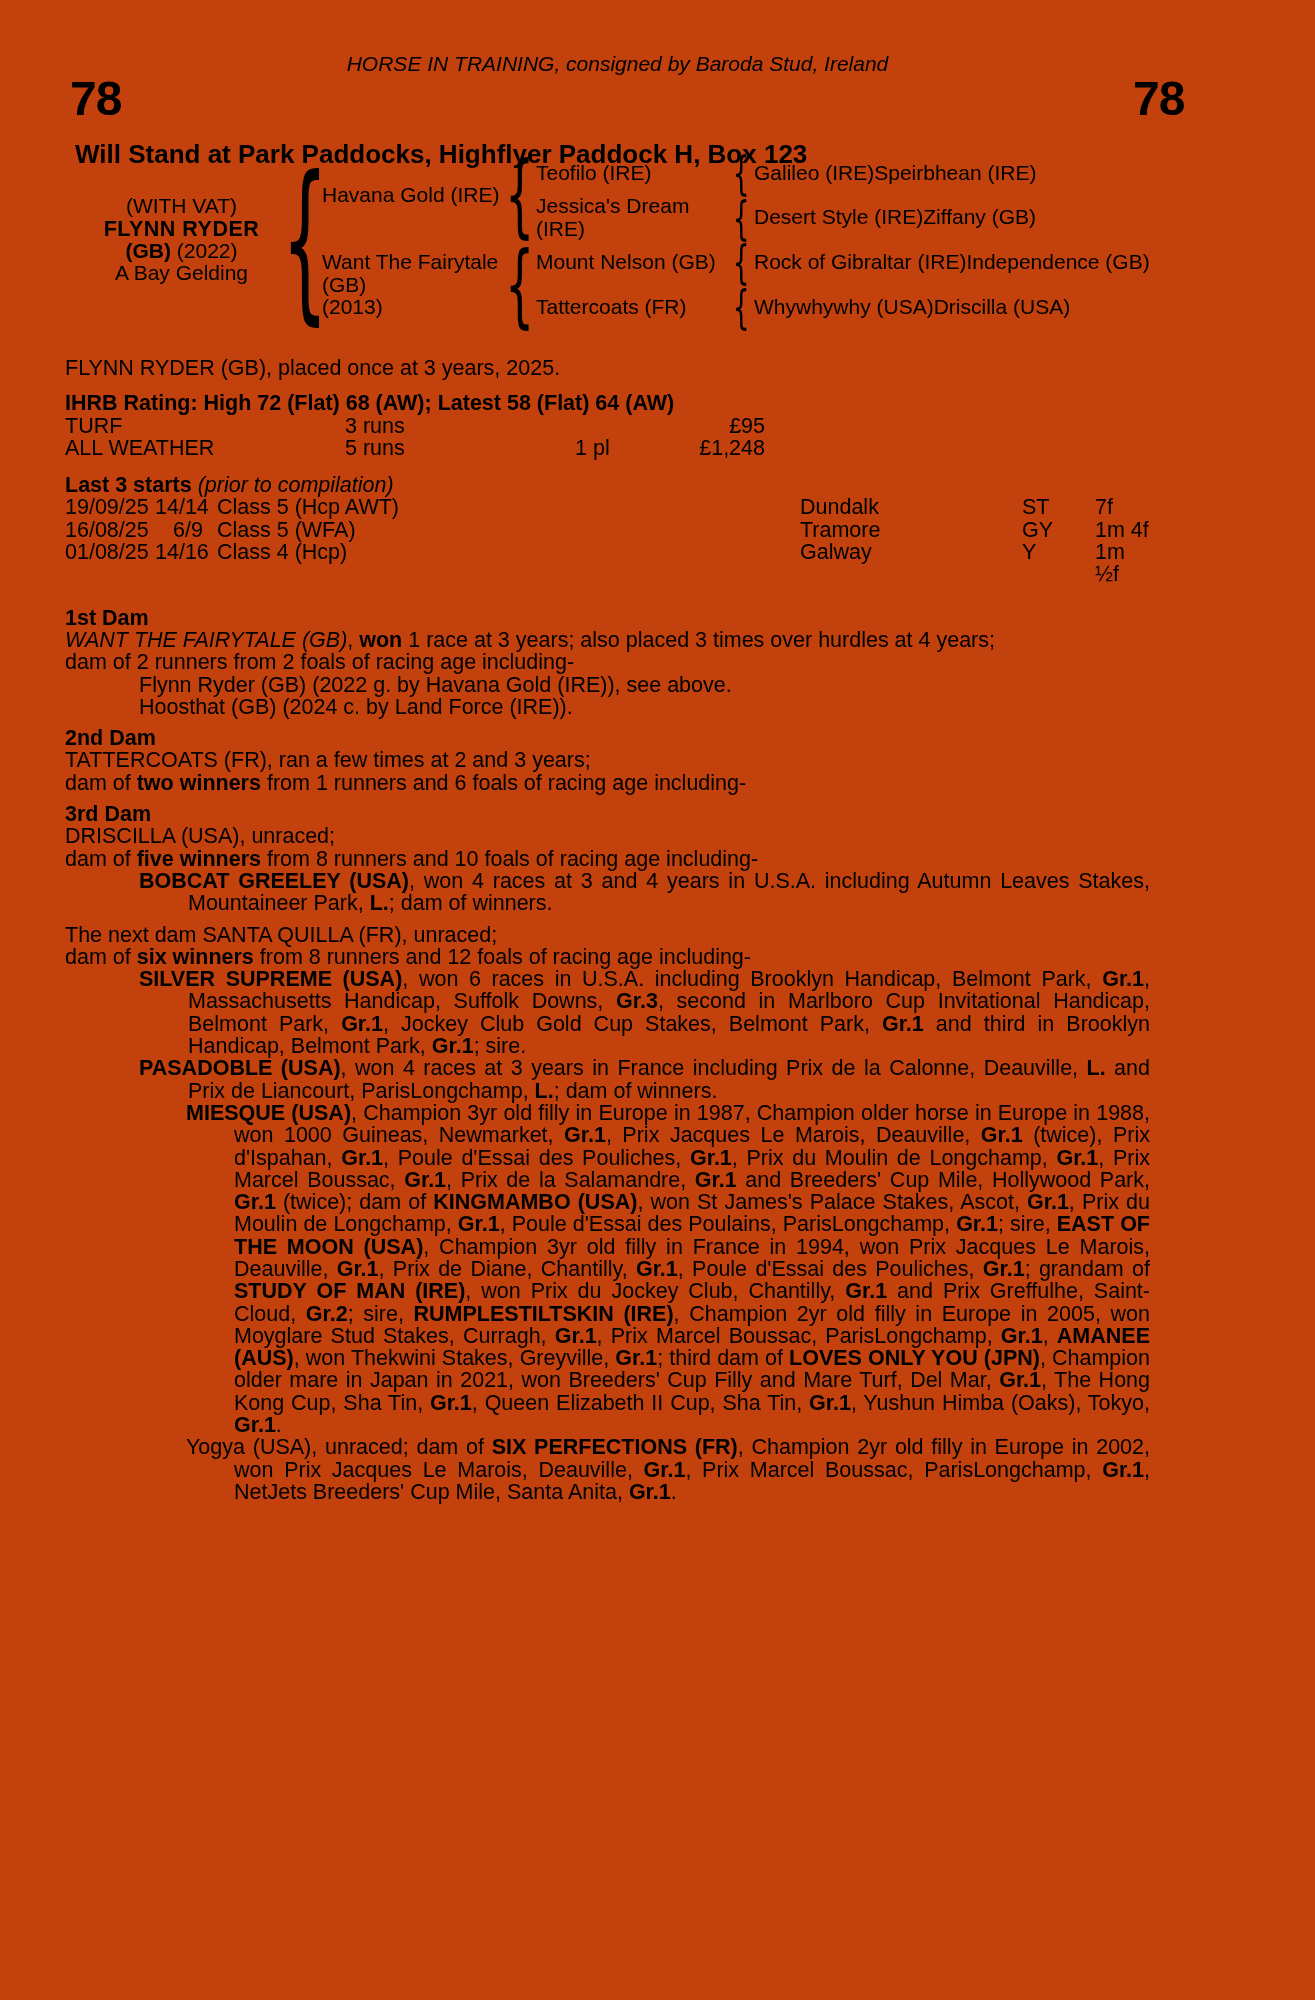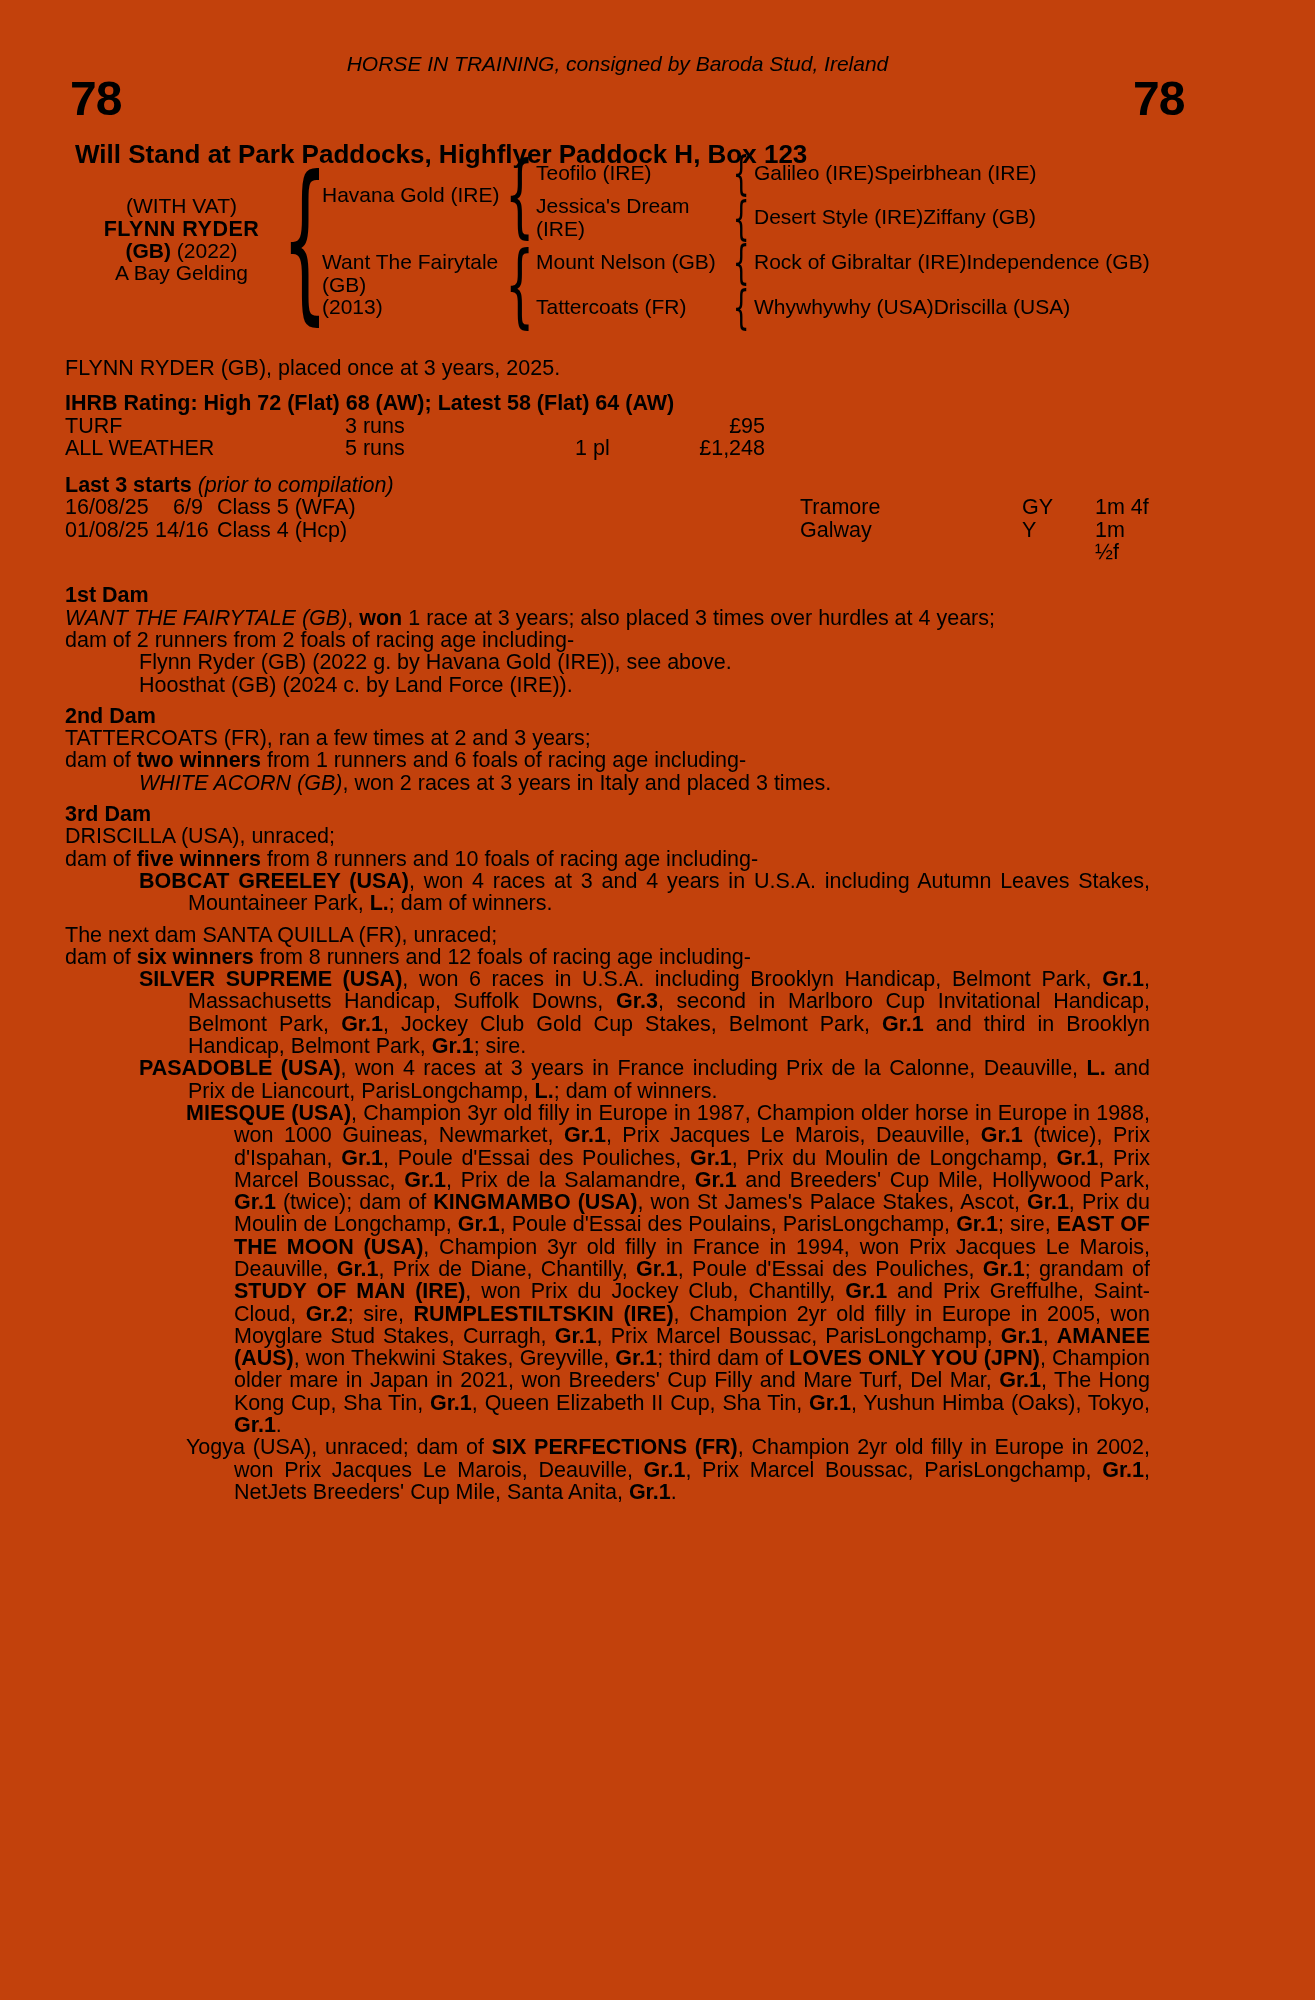--- a/index.html
+++ b/index.html
@@ -186,20 +186,28 @@
         <span>ALL WEATHER</span>
         <span>5 runs</span>
         <span>1 pl</span>
         <span class="money">£1,248</span>
       </div>
     </div>
 
     <div class="starts-block">
       <div class="starts-head"><span class="t">Last 3 starts</span> <span class="n">(prior to compilation)</span></div>
       <div class="start-row">
+        <span>19/09/25</span>
+        <span class="pos">14/14</span>
+        <span class="race">Class 5 (Hcp AWT)</span>
+        <span>Dundalk</span>
+        <span>ST</span>
+        <span>7f</span>
+      </div>
+      <div class="start-row">
         <span>16/08/25</span>
         <span class="pos">6/9</span>
         <span class="race">Class 5 (WFA)</span>
         <span>Tramore</span>
         <span>GY</span>
         <span>1m 4f</span>
       </div>
       <div class="start-row">
         <span>01/08/25</span>
         <span class="pos">14/16</span>
@@ -215,21 +223,20 @@
       <p class="p-plain"><span class="r-i">WANT THE FAIRYTALE (GB)</span><span>, </span><span class="r-b">won</span><span> 1 race at 3 years; also placed 3 times over hurdles at 4 years;</span></p>
       <p class="p-plain"><span>dam of 2 runners from 2 foals of racing age including-</span></p>
       <p class="p-indent1"><span>Flynn Ryder (GB) (2022 g. by Havana Gold (IRE)), see above.</span></p>
       <p class="p-indent1"><span>Hoosthat (GB) (2024 c. by Land Force (IRE)).</span></p>
     </div>
 
     <div class="section">
       <div class="sec-head">2nd Dam</div>
       <p class="p-plain"><span>TATTERCOATS (FR), ran a few times at 2 and 3 years;</span></p>
       <p class="p-plain"><span>dam of </span><span class="r-b">two winners</span><span> from 1 runners and 6 foals of racing age including-</span></p>
-      <p class="p-indent1"><span class="r-i">WHITE ACORN (GB)</span><span>, won 2 races at 3 years in Italy and placed 3 times.</span></p>
     </div>
 
     <div class="section">
       <div class="sec-head">3rd Dam</div>
       <p class="p-plain"><span>DRISCILLA (USA), unraced;</span></p>
       <p class="p-plain"><span>dam of </span><span class="r-b">five winners</span><span> from 8 runners and 10 foals of racing age including-</span></p>
       <p class="p-hang1"><span class="r-b">BOBCAT GREELEY (USA)</span><span>, won 4 races at 3 and 4 years in U.S.A. including Autumn Leaves Stakes, Mountaineer Park, </span><span class="r-b">L.</span><span>; dam of winners.</span></p>
     </div>
 
     <div class="section">

